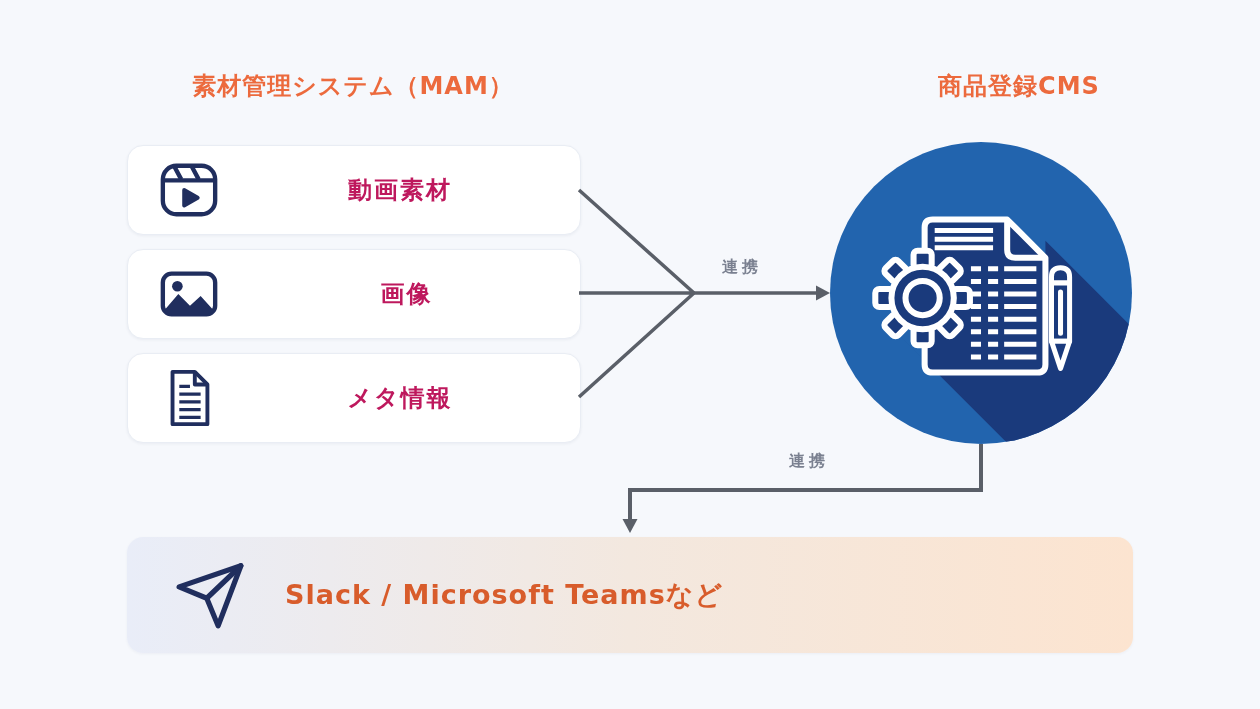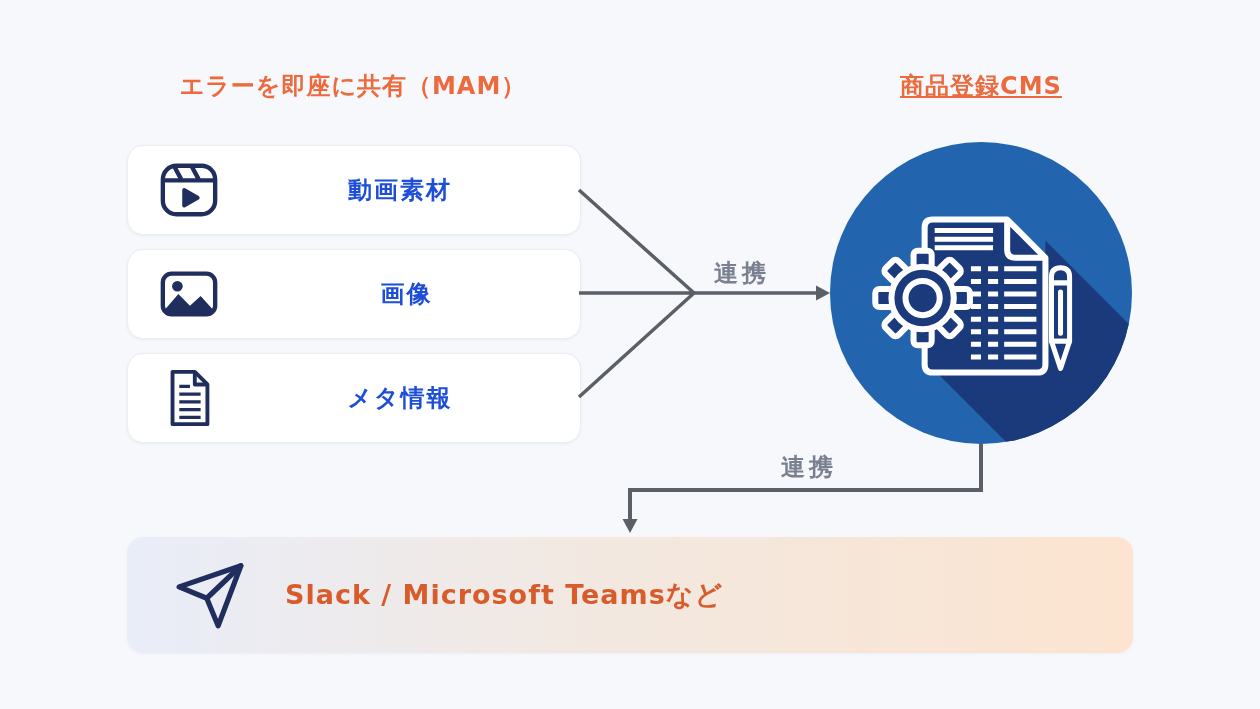--- a/index.html
+++ b/index.html
@@ -6,37 +6,37 @@
   .canvas{
     position:relative;width:1260px;height:709px;overflow:hidden;
     background:#f6f8fc;
     font-family:"DejaVu Sans","Liberation Sans",sans-serif;
   }
   .hdr{
     position:absolute;top:70px;font-size:24px;font-weight:bold;
     color:#ec6a3d;text-align:center;letter-spacing:1px;
   }
   .hdr-left{left:127px;width:452px;}
-  .hdr-right{left:830px;width:302px;text-decoration:underline;}
+  .hdr-right{left:868px;width:302px;}
   .src-box{
     position:absolute;left:127px;width:452px;height:88px;
     background:#ffffff;border:1px solid #e9edf4;border-radius:16px;
     box-shadow:0 1px 3px rgba(30,50,90,.06);
     display:flex;align-items:center;
   }
   .src-box .ic{margin-left:30px;width:62px;height:62px;flex:0 0 auto;display:flex;}
   .src-box .ic svg{width:100%;height:100%;}
   .src-label{
     flex:1;text-align:center;font-size:24px;font-weight:bold;
-    color:#1d4ed8;letter-spacing:2px;
+    color:#be185d;letter-spacing:2px;
   }
   .connectors{position:absolute;left:0;top:0;width:1260px;height:709px;pointer-events:none;}
   .link-label{
     position:absolute;width:110px;text-align:center;
-    font-size:24px;font-weight:bold;color:#7a8090;letter-spacing:4px;
+    font-size:16px;font-weight:bold;color:#7a8090;letter-spacing:4px;
   }
   .link-label-1{left:687px;top:257px;}
   .link-label-2{left:754px;top:451px;}
   .cms-circle{position:absolute;left:830px;top:142px;width:302px;height:302px;}
   .cms-circle svg{width:100%;height:100%;display:block;}
   .bottom-box{
     position:absolute;left:127px;top:537px;width:1006px;height:116px;
     border-radius:16px;
     background:linear-gradient(90deg,#e9edf8 0%,#f3e8df 50%,#fce4d0 100%);
     box-shadow:0 1px 3px rgba(30,50,90,.05);
@@ -46,21 +46,21 @@
   .plane svg{width:100%;height:100%;}
   .bottom-text{margin-left:36px;display:flex;flex-direction:column;gap:7px;}
   .bottom-title{font-size:27px;font-weight:bold;color:#d85c2b;letter-spacing:1px;}
   .bottom-desc{font-size:20px;color:#5d6570;letter-spacing:2px;}
 </style>
 </head>
 <body>
 
 <div class="canvas">
 
-  <div class="hdr hdr-left">エラーを即座に共有（MAM）</div>
+  <div class="hdr hdr-left">素材管理システム（MAM）</div>
   <div class="hdr hdr-right">商品登録CMS</div>
 
   <div class="src-box" style="top:145px;">
     <span class="ic">
       <svg viewBox="0 0 64 64">
         <g fill="none" stroke="#202e5e" stroke-width="4.5" stroke-linejoin="round">
           <rect x="5" y="7" width="54" height="50" rx="14"></rect>
           <path d="M5,22 H59"></path>
           <path d="M17,8 L24,21 M35,8 L42,21"></path>
         </g>

